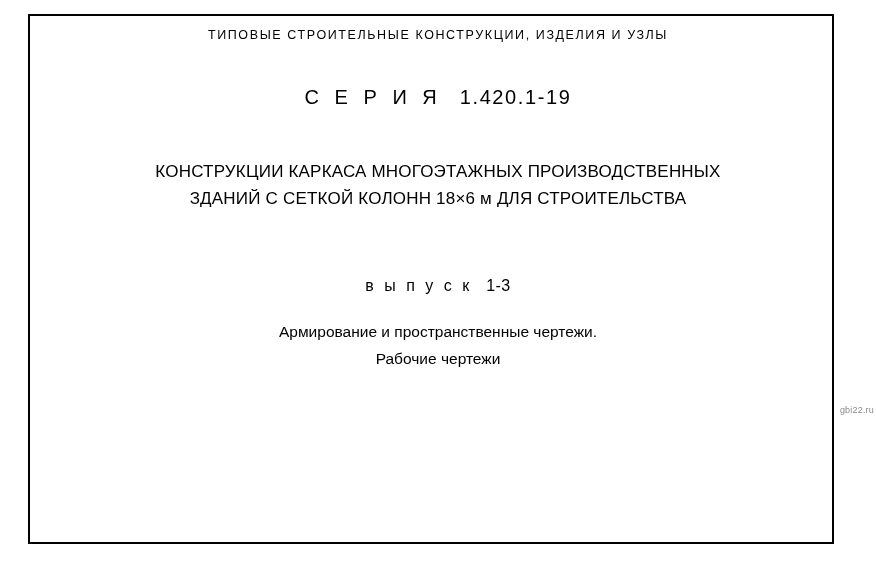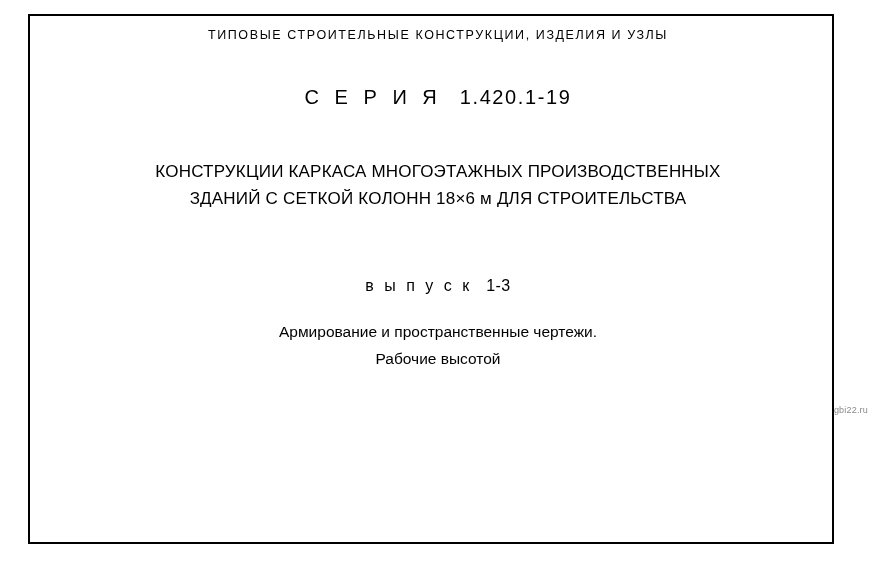--- a/index.html
+++ b/index.html
@@ -97,21 +97,21 @@
     line-height: 27px;
     font-weight: 400;
   }
   #subtitle div {
     white-space: nowrap;
   }
 
   
   #watermark {
     position: absolute;
-    right: 8px;
+    right: 2px;
     top: 405px;
     font-size: 9px;
     color: #8a8a8a;
     letter-spacing: 0.2px;
     font-family: "Liberation Sans", sans-serif;
   }
 </style>
 </head>
 <body>
 
@@ -129,18 +129,18 @@
     <div>КОНСТРУКЦИИ КАРКАСА МНОГОЭТАЖНЫХ ПРОИЗВОДСТВЕННЫХ</div>
     <div>ЗДАНИЙ С СЕТКОЙ КОЛОНН 18×6 м ДЛЯ СТРОИТЕЛЬСТВА</div>
   </div>
 
   <div class="center-block" id="issue-line">
     <span>в ы п у с к</span><span class="issue-number">1-3</span>
   </div>
 
   <div class="center-block" id="subtitle">
     <div>Армирование и пространственные чертежи.</div>
-    <div>Рабочие высотой</div>
+    <div>Рабочие чертежи</div>
   </div>
 
   <div id="watermark">gbi22.ru</div>
 
 </div>
 
 </body></html>

